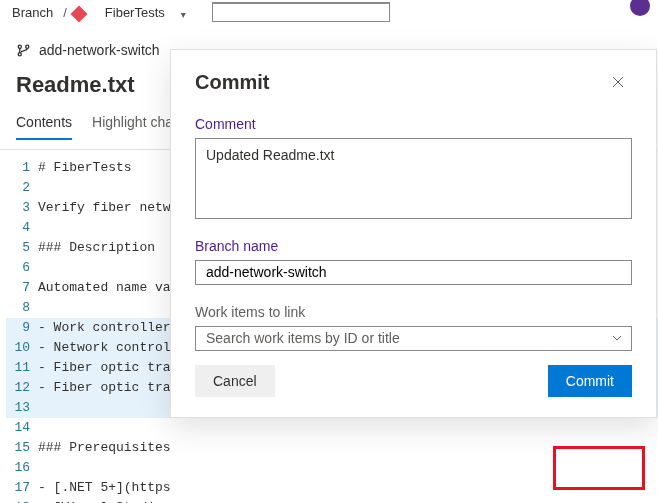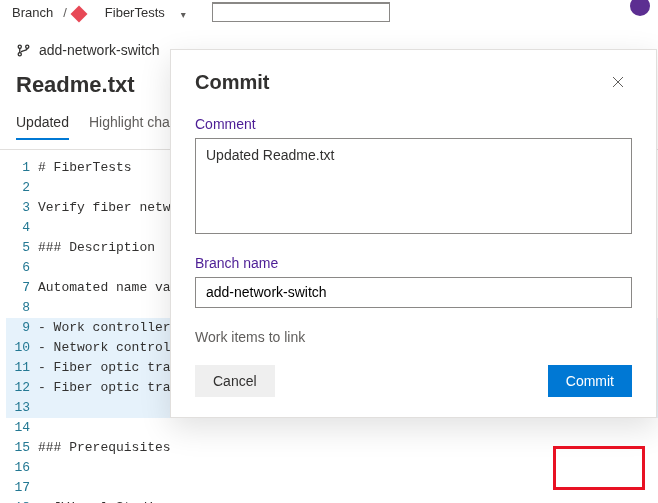--- a/index.html
+++ b/index.html
@@ -66,21 +66,21 @@
             <circle cx="4" cy="12" r="1.7"></circle>
             <circle cx="12" cy="4" r="1.7"></circle>
           <path d="M4 5.7v4.6"></path>
             <path d="M12 5.7c0 3-4 2-6.2 3.5"></path>
         </svg>
       </span>
       <span>add-network-switch</span>
     </div>
     <div class="title">Readme.txt</div>
     <div class="tabs">
-      <div class="tab selected">Updated</div>
+      <div class="tab selected">Contents</div>
       <div class="tab">Highlight cha</div>
     </div>
   </div>
   <div class="divider"></div>
 
   <div class="code" id="code-area">
       <div class="code-row">
         <div class="gutter">1</div>
         <div class="code-text"># FiberTests</div>
       </div>
@@ -138,20 +138,21 @@
       <div class="code-row">
         <div class="gutter">15</div>
         <div class="code-text">### Prerequisites</div>
       </div>
       <div class="code-row">
         <div class="gutter">16</div>
         <div class="code-text"></div>
       </div>
       <div class="code-row">
         <div class="gutter">17</div>
+        <div class="code-text">- [.NET 5+](https</div>
       </div>
       <div class="code-row">
         <div class="gutter">18</div>
         <div class="code-text">- [Visual Studio </div>
       </div>
     </div>
 </div>
 
 <div class="modal">
   <div class="modal-head">
@@ -165,20 +166,26 @@
 
   <div class="field-label">Comment</div>
   <textarea class="textarea" style="">Updated Readme.txt</textarea>
 
   <div style="height:14px"></div>
   <div class="field-label">Branch name</div>
   <input class="textinput" value="add-network-switch" style="">
 
   <div style="height:14px"></div>
   <div class="field-label muted">Work items to link</div>
+  <div class="combo">
+    <span>Search work items by ID or title</span>
+    <svg width="12" height="12" viewBox="0 0 12 12">
+      <path d="M2 4 L6 8 L10 4" fill="none" stroke="#605e5c" stroke-width="1"></path>
+    </svg>
+  </div>
 
   <div class="modal-actions">
     <button class="btn btn-secondary">Cancel</button>
     <button class="btn btn-primary">Commit</button>
   </div>
 </div>
 
 <div class="highlight-frame"></div>
 
 </body></html>

